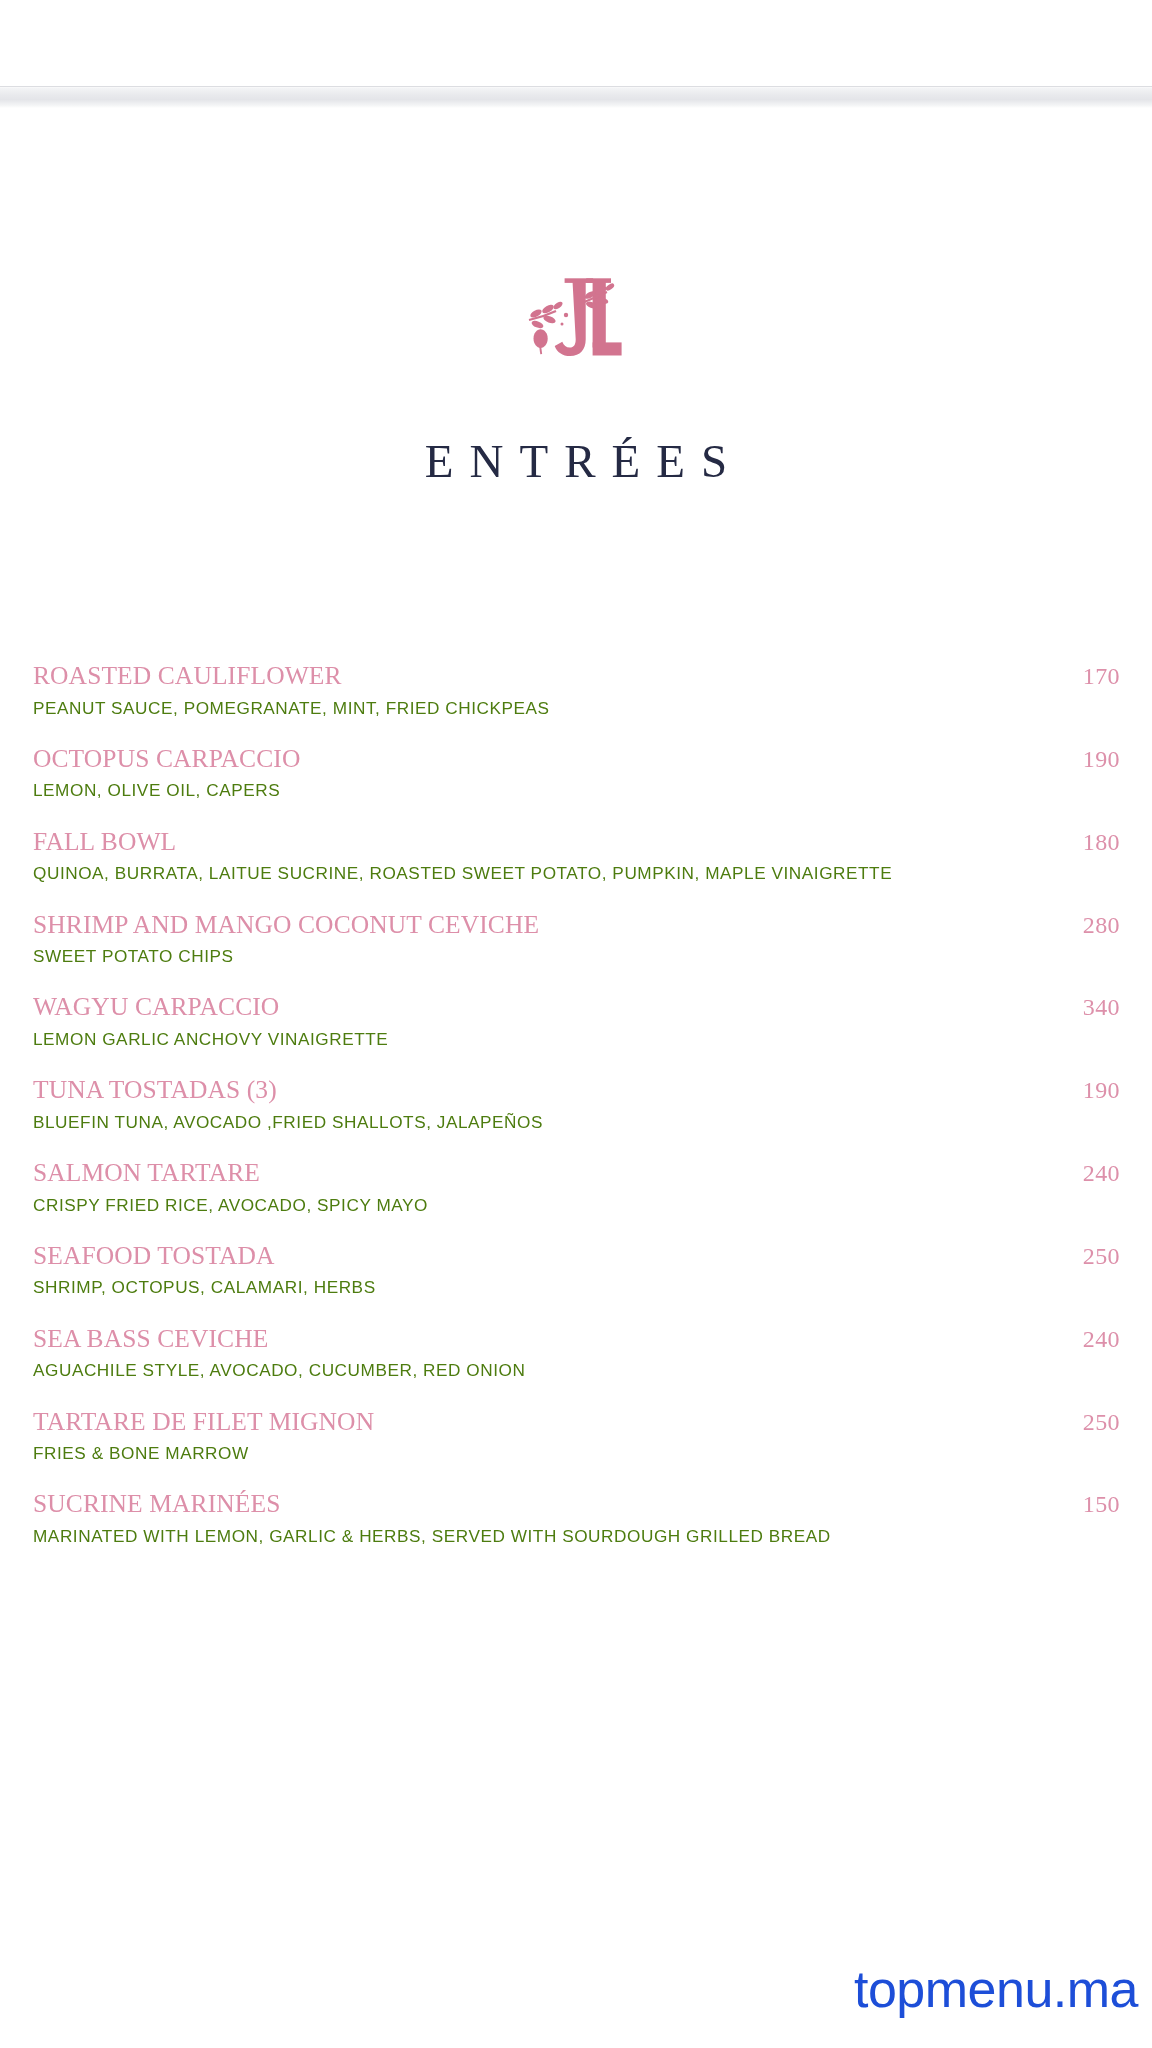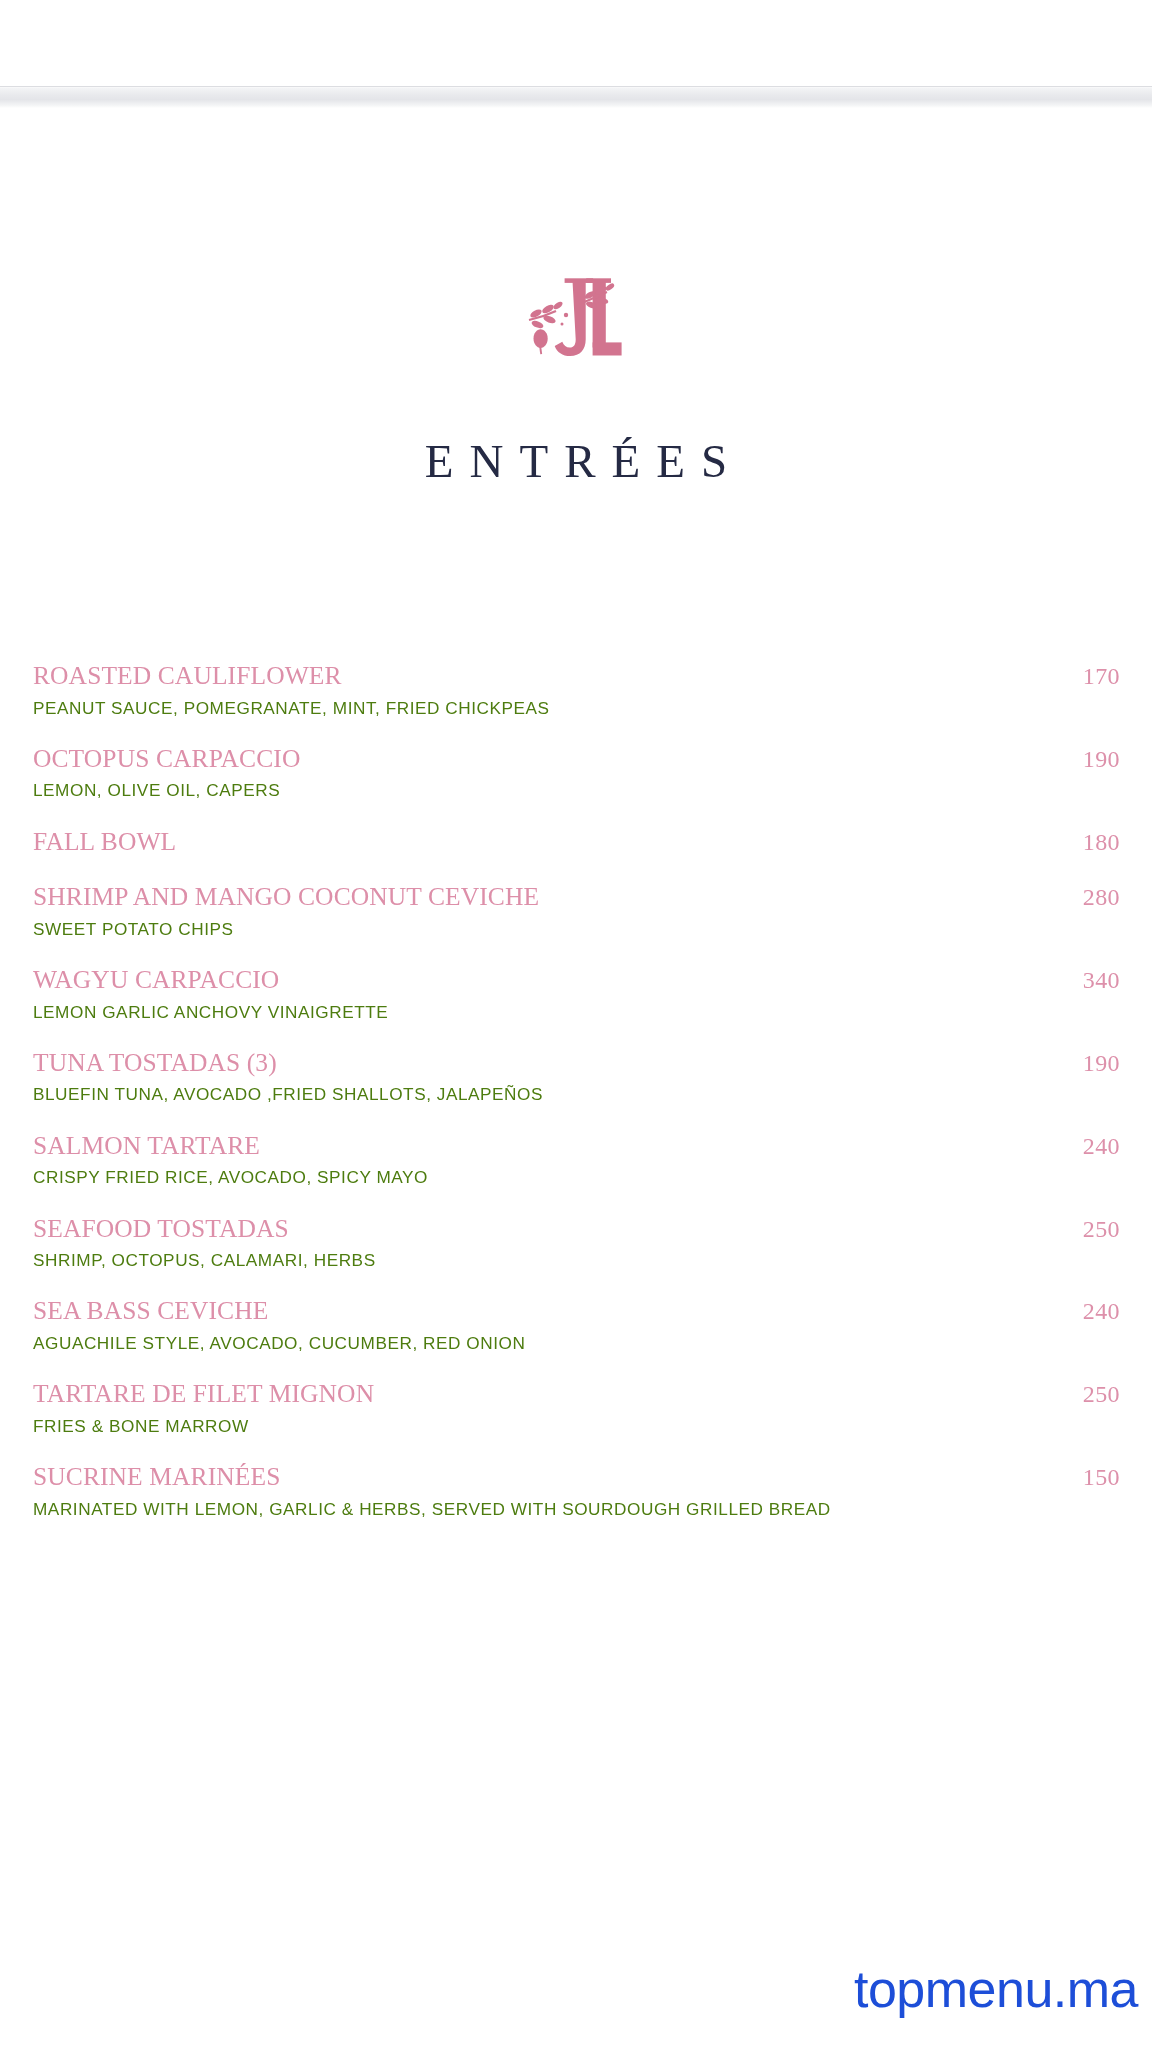--- a/index.html
+++ b/index.html
@@ -208,20 +208,21 @@
         <span class="item-price">190</span>
       </div>
       <div class="item-desc">LEMON, OLIVE OIL, CAPERS</div>
     </div>
 
     <div class="menu-item">
       <div class="item-headline">
         <span class="item-name">FALL BOWL</span>
         <span class="item-price">180</span>
       </div>
+      <div class="item-desc">QUINOA, BURRATA, LAITUE SUCRINE, ROASTED SWEET POTATO, PUMPKIN, MAPLE VINAIGRETTE</div>
     </div>
 
     <div class="menu-item">
       <div class="item-headline">
         <span class="item-name">SHRIMP AND MANGO COCONUT CEVICHE</span>
         <span class="item-price">280</span>
       </div>
       <div class="item-desc">SWEET POTATO CHIPS</div>
     </div>
 
@@ -244,21 +245,21 @@
     <div class="menu-item">
       <div class="item-headline">
         <span class="item-name">SALMON TARTARE</span>
         <span class="item-price">240</span>
       </div>
       <div class="item-desc">CRISPY FRIED RICE, AVOCADO, SPICY MAYO</div>
     </div>
 
     <div class="menu-item">
       <div class="item-headline">
-        <span class="item-name">SEAFOOD TOSTADAS</span>
+        <span class="item-name">SEAFOOD TOSTADA</span>
         <span class="item-price">250</span>
       </div>
       <div class="item-desc">SHRIMP, OCTOPUS, CALAMARI, HERBS</div>
     </div>
 
     <div class="menu-item">
       <div class="item-headline">
         <span class="item-name">SEA BASS CEVICHE</span>
         <span class="item-price">240</span>
       </div>

